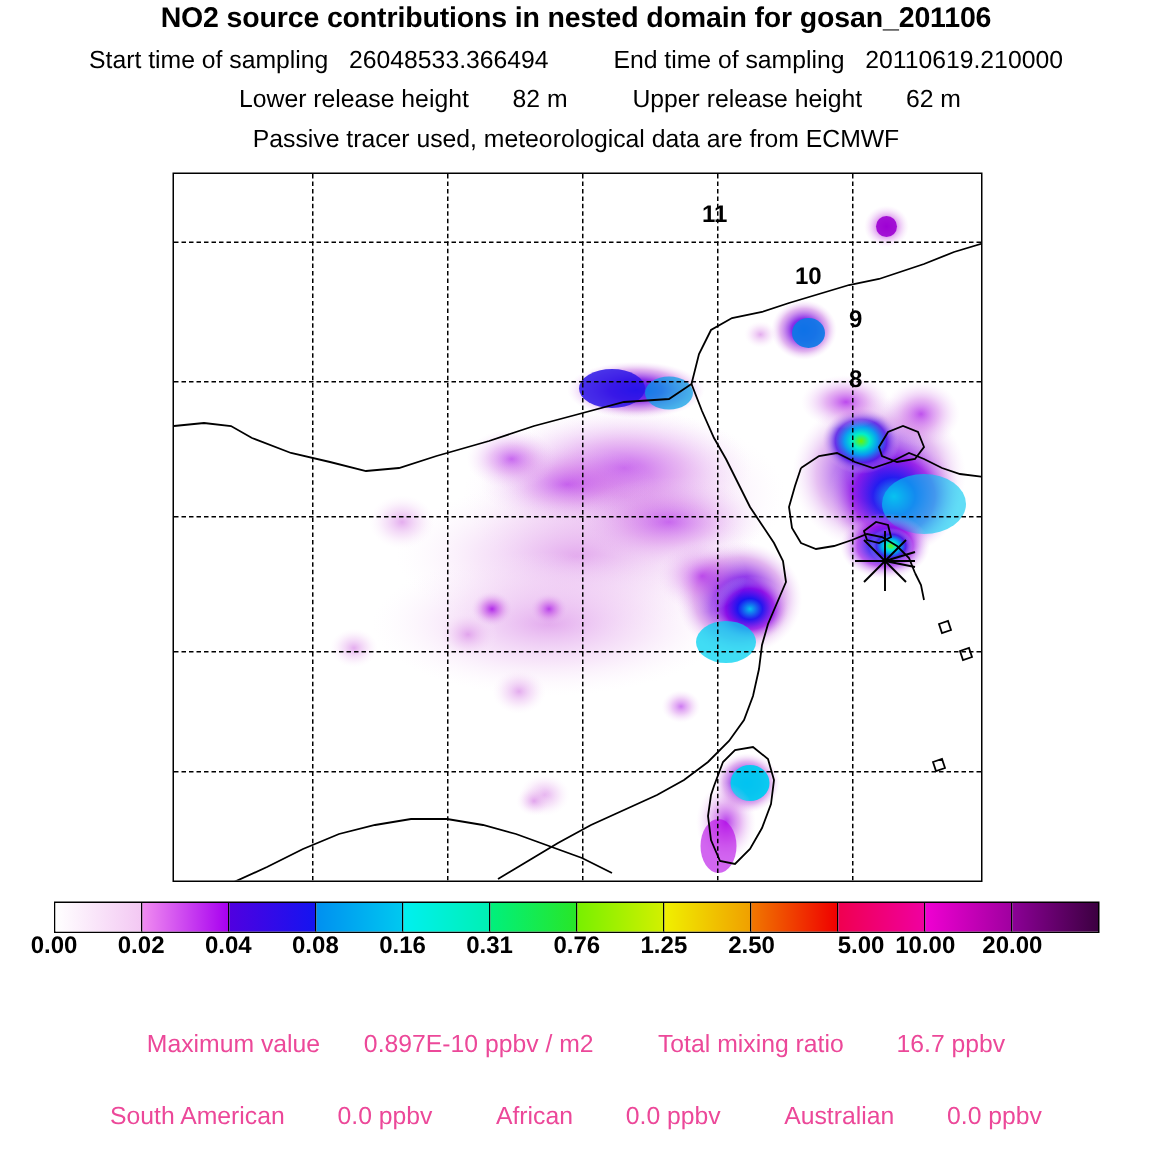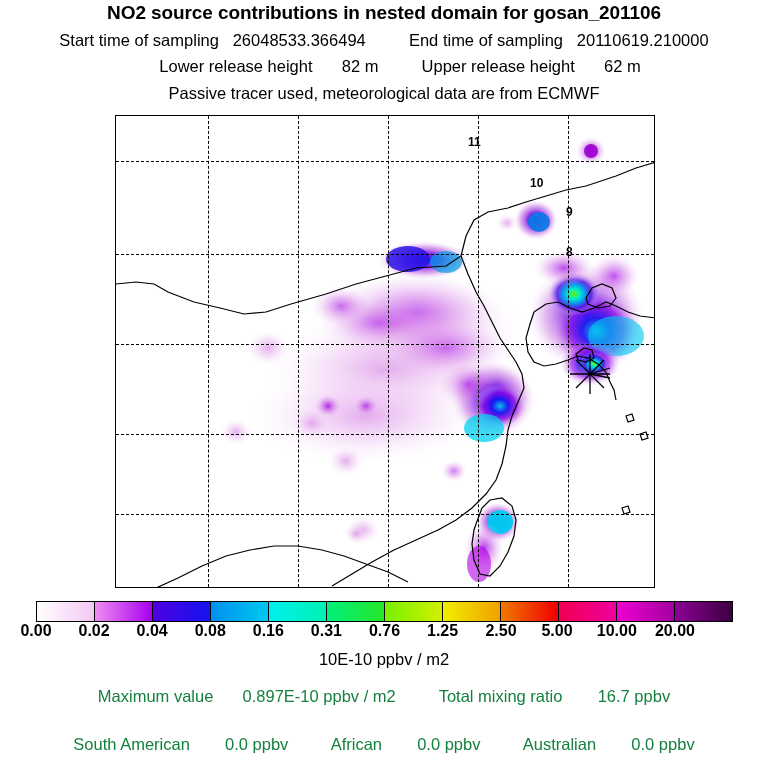--- a/index.html
+++ b/index.html
@@ -30,21 +30,21 @@
     overflow: hidden;
     box-sizing: border-box;
   }
   #plotinner { position: absolute; inset: 0; }
 
   .gl { position: absolute; background: none; }
   .gl-v { width: 0; border-left: 1.4px dashed #000; top: 0; bottom: 0; }
   .gl-h { height: 0; border-top: 1.4px dashed #000; left: 0; right: 0; }
 
   .marker-num {
-    position: absolute; font-size: 12px; font-weight: bold; color: #000;
+    position: absolute; font-size: 16px; font-weight: bold; color: #000;
     font-family: "Liberation Sans", sans-serif; line-height: 1;
   }
 
   #release-marker { position: absolute; width: 44px; height: 44px; }
 
   
   #cbar {
     position: absolute; left: 36px; top: 601px;
     width: 697px; height: 21px;
     border: 1.6px solid #000;
@@ -58,21 +58,21 @@
   #cbar-ticks span {
     position: absolute; font-size: 16px; font-weight: bold; color: #000;
     transform: translateX(-50%); white-space: nowrap;
   }
   #cbar-unit {
     position: absolute; left: 0; top: 650px; width: 768px; text-align: center;
     font-size: 16.5px; color: #000;
   }
 
   
-  .ftr { position: absolute; left: 0; width: 768px; text-align: center; color: #15803d; font-size: 16.5px; }
+  .ftr { position: absolute; left: 0; width: 768px; text-align: center; color: #ec4899; font-size: 16.5px; }
   #ftr1 { top: 687px; }
   #ftr2 { top: 711px; }
   #ftr3 { top: 735px; }
 </style>
 </head>
 <body>
 <div id="root">
 
 <div class="hdr" id="title">NO2 source contributions in nested domain for gosan_201106</div>
 
@@ -259,25 +259,24 @@
 <div id="cbar-ticks">
       <span style="left: 36px;">0.00</span>
       <span style="left: 94.0833px;">0.02</span>
       <span style="left: 152.167px;">0.04</span>
       <span style="left: 210.25px;">0.08</span>
       <span style="left: 268.333px;">0.16</span>
       <span style="left: 326.417px;">0.31</span>
       <span style="left: 384.5px;">0.76</span>
       <span style="left: 442.583px;">1.25</span>
       <span style="left: 479px; margin-left: 22px;">2.50</span>
-      <span style="left: 557px;">5.00</span>
+      <span style="left: 574px;">5.00</span>
       <span style="left: 616.833px;">10.00</span>
       <span style="left: 674.917px;">20.00</span>
     </div>
-<div id="cbar-unit">10E-10 ppbv / m2</div>
 
 <div class="ftr" id="ftr1">
   <span>Maximum value</span>
   <span class="gap-s"></span>
   <span>0.897E-10 ppbv / m2</span>
   <span class="gap-l"></span>
   <span>Total mixing ratio</span>
   <span class="gap-m"></span>
   <span>16.7 ppbv</span>
 </div>

